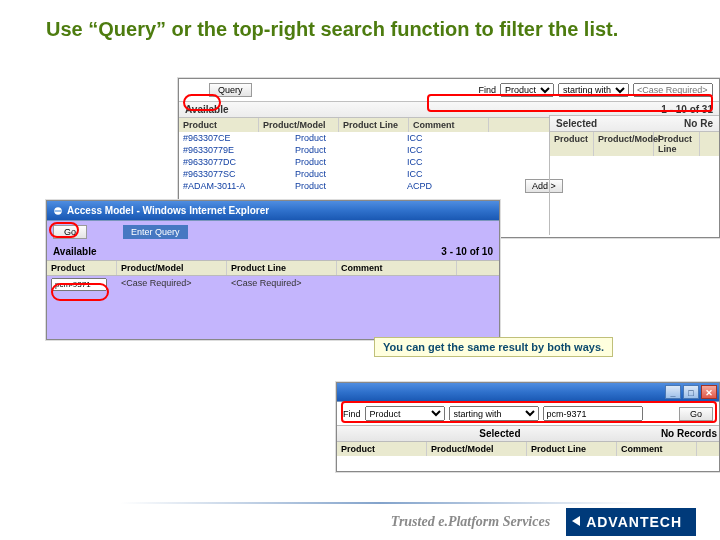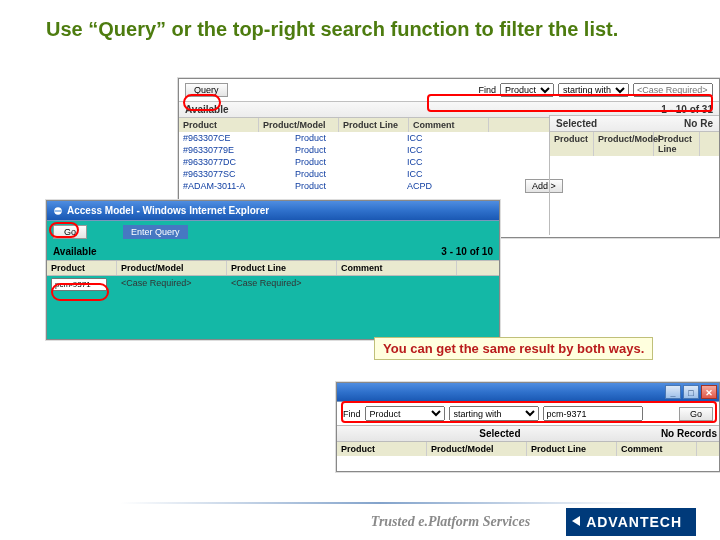--- a/index.html
+++ b/index.html
@@ -45,20 +45,21 @@
     align-items: center;
     gap: 6px;
     font-size: 9px;
   }
   .btn-small {
     background: linear-gradient(#fdfdfd,#e4e4e4);
     border: 1px solid #9a9a9a;
     padding: 1px 8px;
     font-size: 9px;
     cursor: pointer;
+    margin-left: 24px;
   }
   .find-box {
     display: flex;
     align-items: center;
     gap: 4px;
     font-size: 9px;
     margin-left: auto;
   }
   .find-box select, .find-box input {
     font-size: 9px;
@@ -115,21 +116,21 @@
     position: absolute;
     top: 100px; left: 346px;
     font-size:9px;
     background: linear-gradient(#fdfdfd,#e4e4e4);
     border:1px solid #9a9a9a;
     padding:1px 6px;
     cursor:pointer;
   }
 
   
-  .p2 { top: 200px; left: 46px; width: 454px; height: 140px; background:#14b8a6;}
+  .p2 { top: 200px; left: 46px; width: 454px; height: 140px; background:#c4b5fd;}
   .p2 .titlebar { background: linear-gradient(#4f8de0,#2f71cc,#1a58b3); color:#fff; padding:4px 6px; font-size:10px;}
   .p2-bar { padding: 4px 6px; display:flex; align-items:center; gap:6px; }
   .go-btn { background: linear-gradient(#fdfdfd,#e4e4e4); border:1px solid #9a9a9a; padding:1px 10px; font-size:9px; cursor:pointer;}
   .red-oval2 {
     position: absolute;
     border: 2px solid red; border-radius: 10px;
     top: 21px; left: 2px; width: 30px; height: 16px;
     pointer-events:none;
   }
   .enter-query { background:#4678c2; color:#fff; padding:2px 8px; font-size:9px; display:inline-block; margin-left:30px;}
@@ -146,23 +147,23 @@
   }
   .p2-input { font-size:8px; height:13px; width:56px; }
 
   
   .note {
     position:absolute;
     top:337px; left:374px;
     background:#ffffde;
     border:1px solid #c0c07a;
     padding:3px 8px;
-    font-size:13px;
+    font-size:11px;
     font-weight:bold;
-    color:#b91c1c;
+    color:#0c4a6e;
   }
 
   
   .p3 { top:382px; left:336px; width:384px; height:90px; }
   .p3 .titlebar { background: linear-gradient(#4f8de0,#2f71cc,#1a58b3); padding:2px; display:flex; justify-content:flex-end;}
   .win-btn { width:16px; height:14px; margin-left:2px; font-size:9px; text-align:center; line-height:14px; cursor:pointer;}
   .wb-min{background:linear-gradient(#dce8f7,#9ec0ea);border:1px solid #4a77b3;color:#1a3a6a;}
   .wb-max{background:linear-gradient(#dce8f7,#9ec0ea);border:1px solid #4a77b3;color:#1a3a6a;}
   .wb-close{background:linear-gradient(#f5a89c,#e0574a);border:1px solid #a03328;color:#fff;}
   .p3-findbar { padding:4px 6px; display:flex; align-items:center; gap:4px; font-size:9px;}
@@ -179,21 +180,21 @@
   .q1{width:90px}.q2{width:100px}.q3{width:90px}.q4{width:80px}
 
   
   .footer {
     position:absolute;
     bottom:4px; left:0; width:720px;
     display:flex;
     justify-content:flex-end;
     align-items:center;
     padding-right:24px;
-    gap:36px;
+    gap:16px;
   }
   .tagline {
     font-family: Georgia, "Times New Roman", serif;
     font-style: italic;
     font-weight: bold;
     color:#8a8a8a;
     font-size:14px;
   }
   .logo {
     background:#003a7a;

